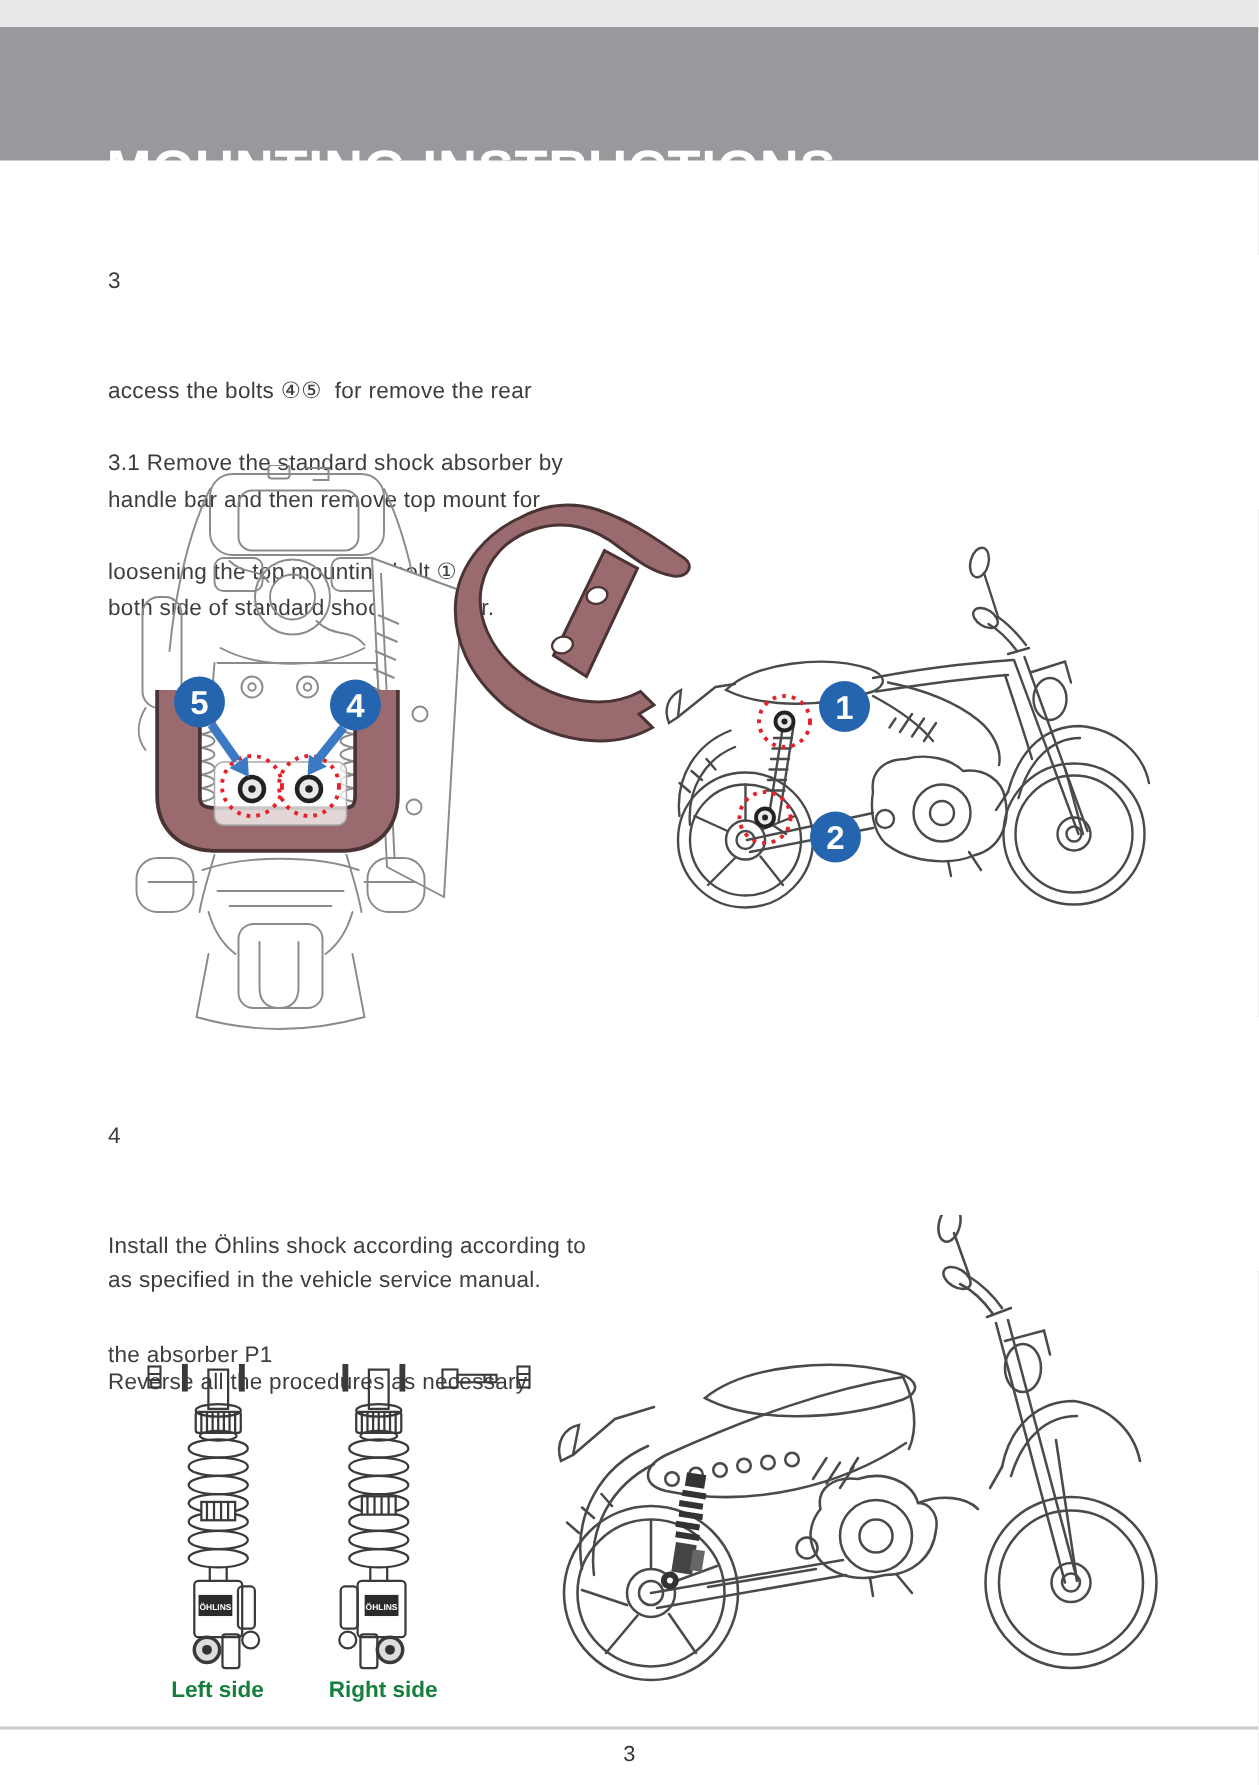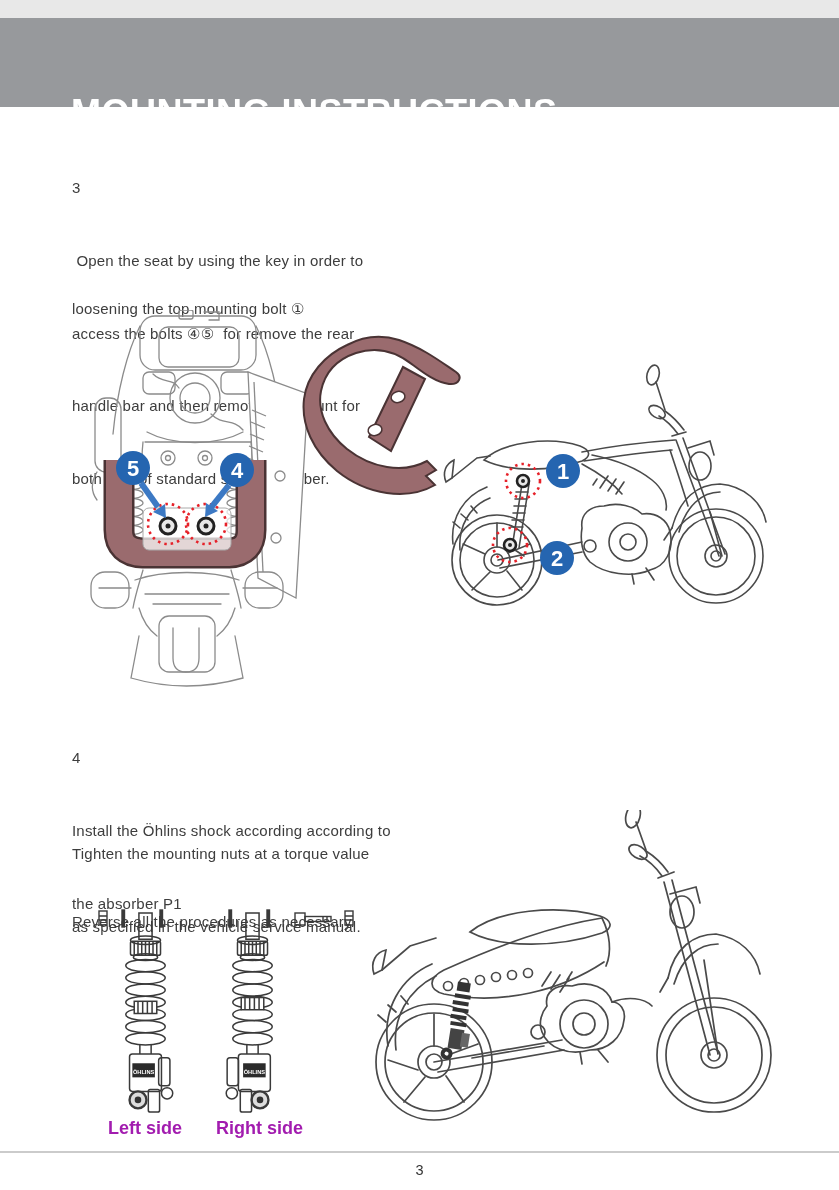--- a/index.html
+++ b/index.html
@@ -22,51 +22,51 @@
     font-size:15px; line-height:24.2px; letter-spacing:0.2px;
     white-space:pre-wrap; color:#3d3d3d;
   }
   .tb-step3   { top:110px; }
   .tb-step31  { top:231px; }
   .tb-step4   { top:680px; }
   .tb-torque  { top:776px; }
   .tb-reverse { top:844px; }
   .fig { position:absolute; }
   .side-label {
-    position:absolute; font-size:18px; font-weight:700; color:#a21caf;
+    position:absolute; font-size:15px; font-weight:700; color:#15803d;
     text-align:center; white-space:nowrap;
   }
   .label-left  { left:100px; top:1100px; width:90px; }
-  .label-right { left:208px; top:1100px; width:95px;text-align:right; }
+  .label-right { left:208px; top:1100px; width:95px; }
   .footer-line {
     position:absolute; left:0; top:1133px; width:839px; height:2px;
     background:#cbcbcb;
   }
   .page-number {
     position:absolute; left:0; top:1144px; width:839px;
     text-align:center; font-size:14.5px; color:#333;
   }
   svg text { font-family:"Liberation Sans", sans-serif; }
 </style>
 </head>
 <body>
 
 <div class="page">
 
   <div class="header-bar"></div>
   <h1 class="header-title">MOUNTING INSTRUCTIONS</h1>
 
   <div class="textblock tb-step3">
     <div>3</div>
-    <div> Open the seat by using the key in order to</div>
     <div>access the bolts ④⑤  for remove the rear</div>
     <div>handle bar and then remove top mount for</div>
     <div>both side of standard shock absorber.</div>
   </div>
   <div class="textblock tb-step31">
+    <div>3.1 Remove the standard shock absorber by</div>
     <div>loosening the top mounting bolt ①</div>
   </div>
 
   <svg class="fig" style="left:83px; top:292px;" width="230" height="390" viewBox="0 0 230 390">
 
     <g stroke="#8B8B8B" stroke-width="1.3" fill="none" stroke-linecap="round">
       <rect x="57" y="6" width="116" height="54" rx="15"></rect>
       <rect x="76" y="17" width="80" height="40" rx="9"></rect>
       <rect x="96" y="0" width="14" height="9" rx="2"></rect>
       <path d="M121,2 h15 v8 h-10"></path>
@@ -259,21 +259,20 @@
       <text x="125" y="206" text-anchor="middle" font-size="22" font-weight="bold" fill="#ffffff">2</text>
     </g>
   </svg>
 
   <div class="textblock tb-step4">
     <div>4</div>
     <div>Install the Öhlins shock according according to</div>
     <div>the absorber P1</div>
   </div>
   <div class="textblock tb-torque">
-    <div>Tighten the mounting nuts at a torque value</div>
     <div>as specified in the vehicle service manual.</div>
   </div>
   <div class="textblock tb-reverse">
     <div>Reverse all the procedures as necessary.</div>
   </div>
 
   <svg class="fig" style="left:97px; top:890px;" width="260" height="22" viewBox="0 0 260 22">
     <g stroke="#3a3a3a" stroke-width="1.4" fill="none">
       <rect x="2" y="3" width="8" height="14"></rect>
       <path d="M2,8 h8 M2,12 h8"></path>

